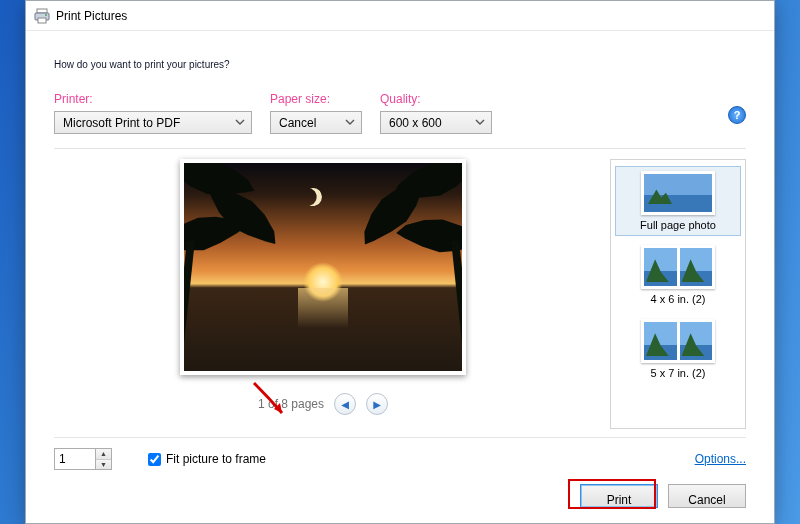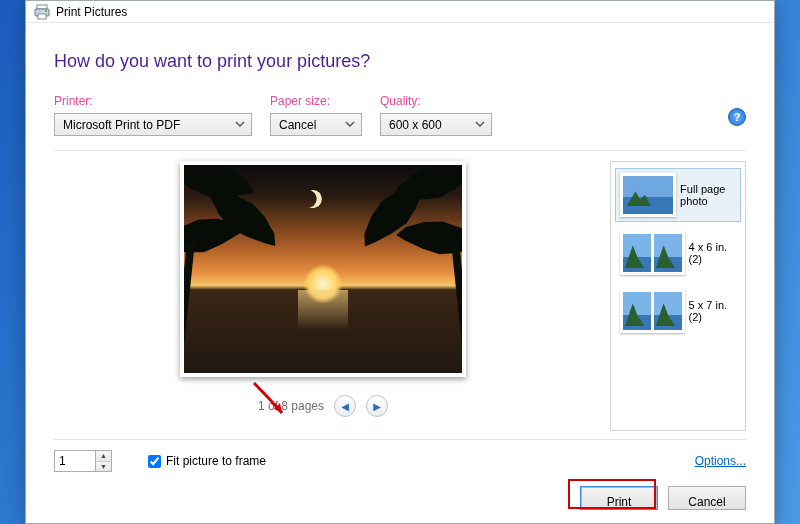--- a/index.html
+++ b/index.html
@@ -1,22 +1,22 @@
 <!DOCTYPE html>
 <html><head>
 <meta charset="utf-8">
 <style>
 * { box-sizing: border-box; margin: 0; padding: 0; font-family: "Segoe UI", Tahoma, sans-serif; font-size: 12px; }
 body { background: linear-gradient(135deg, #1a5cbf 0%, #2e7ad1 40%, #4a9ae8 100%); width: 800px; height: 524px; overflow: hidden; position: relative; }
 .window { position: absolute; top: 0; left: 25px; width: 750px; height: 524px; background: #fff; border: 1px solid #a0a8b0; box-shadow: 0 4px 20px rgba(0,0,0,0.3); }
-.titlebar { display: flex; align-items: center; gap: 6px; height: 22px; padding: 0 8px; background: #fff; border-bottom: 1px solid #e8e8e8; }
+.titlebar { display: flex; align-items: center; gap: 6px; height: 30px; padding: 0 8px; background: #fff; border-bottom: 1px solid #e8e8e8; }
 .title-icon { width: 16px; height: 16px; position: relative; }
 .title-icon svg { width: 16px; height: 16px; }
 .title-text { color: #000; }
-.heading { color: #4c1d95; font-size: 18px; padding: 28px 28px 22px 28px; }
+.heading { color: #0f172a; font-size: 10px; padding: 28px 28px 22px 28px; }
 .controls-row { display: flex; gap: 18px; padding: 0 28px 10px 28px; align-items: flex-end; position: relative; }
 .control-group { display: flex; flex-direction: column; gap: 3px; }
 .control-label { color: #ec4899; margin-bottom: 2px; }
 .combo { display: flex; align-items: center; justify-content: space-between; height: 23px; border: 1px solid #adadad; background: linear-gradient(#f6f6f6,#e9e9e9); padding: 0 6px 0 8px; cursor: default; }
 .combo .chev { margin-left: 6px; }
 .combo.printer { width: 198px; }
 .combo.paper { width: 92px; }
 .combo.quality { width: 112px; }
 .help-btn { position: absolute; right: 28px; top: 14px; width: 18px; height: 18px; border-radius: 50%; background: radial-gradient(#6db7ff,#1a6bd6); color: #fff; display: flex; align-items: center; justify-content: center; font-weight: bold; font-size: 11px; border: 1px solid #1a5fb4; cursor: pointer; }
 .divider { height: 1px; background: #e4e4e4; margin: 4px 28px 0 28px; }
@@ -36,21 +36,21 @@
 .palm2 .frond:nth-child(1){ right:-10px; top:-4px; transform:rotate(-20deg) scaleX(-1);}
 .palm2 .frond:nth-child(2){ right:30px; top:26px; transform:rotate(-48deg) scaleX(-1);}
 .palm2 .frond:nth-child(3){ right:-16px; top:52px; transform:rotate(5deg) scaleX(-1);}
 .trunk { position: absolute; width: 8px; height: 130px; background: #0a0f08; bottom: 0; }
 .palm1 .trunk { left: 4px; transform: skewX(-6deg);}
 .palm2 .trunk { right: 4px; transform: skewX(6deg);}
 .reflect { position:absolute; left:50%; top:60%; transform:translateX(-50%); width:50px; height:40px; background:linear-gradient(#f5d080aa, transparent); }
 .pager { display: flex; align-items: center; gap: 10px; margin-top: 18px; color: #707070; }
 .nav-btn { width: 22px; height: 22px; border-radius: 50%; border: 1px solid #b8c4d0; background: linear-gradient(#fff,#e8eef5); display: flex; align-items: center; justify-content: center; cursor: pointer; color: #2a6fc4; font-size: 10px; }
 .layout-pane { width: 136px; height: 100%; border: 1px solid #d4d4d4; background: #fff; overflow-y: auto; padding: 6px 4px; display: flex; flex-direction: column; gap: 4px; }
-.layout-item { display: flex; flex-direction: row; align-items: center; gap: 4px; padding: 4px; border: 1px solid transparent; cursor: default; }
+.layout-item { display: flex; flex-direction: column; align-items: center; gap: 4px; padding: 4px; border: 1px solid transparent; cursor: default; }
 .layout-item.selected { background: #e8f0f8; border-color: #a8c8e8; }
 .thumb { width: 74px; height: 44px; background: #fff; box-shadow: 0 1px 2px rgba(0,0,0,.3); display: flex; align-items: center; justify-content: center; gap: 3px; padding: 3px; }
 .thumb-full { width: 100%; height: 100%; background: linear-gradient(#6fa8e0 55%, #3878b8 55%); position: relative; }
 .thumb-full::after { content:''; position:absolute; left:4px; bottom:8px; width:24px; height:16px; background:#2a6030; clip-path: polygon(0 100%, 35% 10%, 55% 60%, 75% 30%, 100% 100%); }
 .thumb-half { width: 48%; height: 100%; background: linear-gradient(#7ab4e8 60%, #3878b8 60%); position: relative; }
 .thumb-half::after { content:''; position:absolute; left:2px; bottom:4px; width:70%; height:60%; background:#2a6030; clip-path: polygon(0 100%, 40% 0%, 65% 55%, 100% 100%); }
 .layout-label { font-size: 11px; color: #000; }
 .divider2 { height: 1px; background: #e4e4e4; margin: 8px 28px 0 28px; }
 .copies-row { display: flex; align-items: center; padding: 10px 28px 0 28px; gap: 8px; position: relative; }
 .spin { display: flex; align-items: stretch; }

